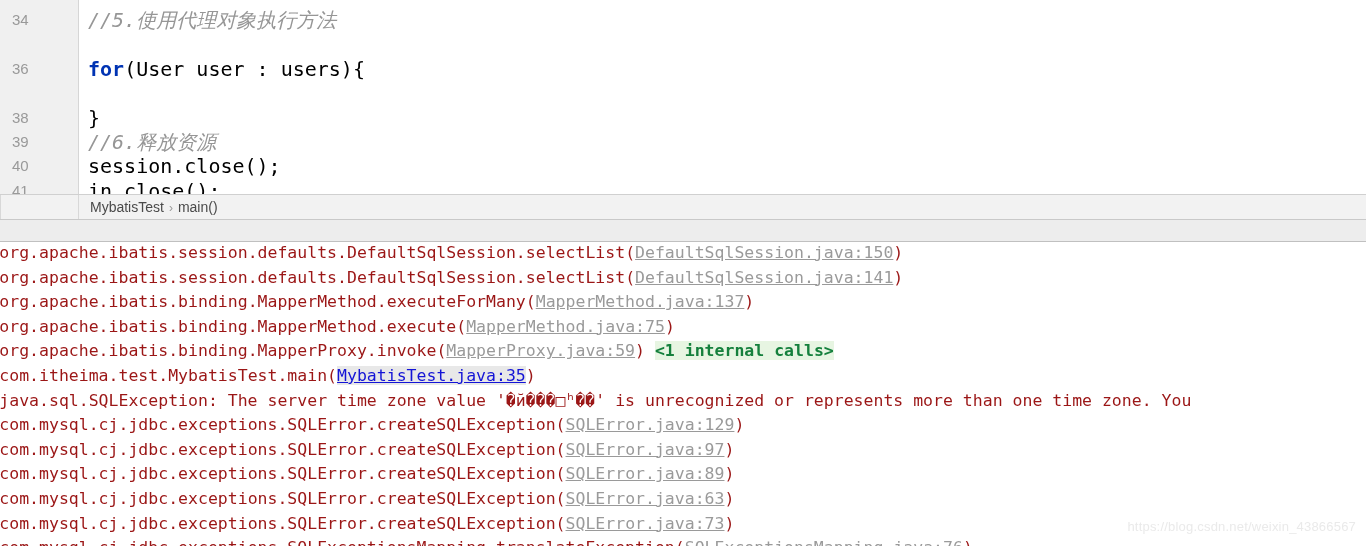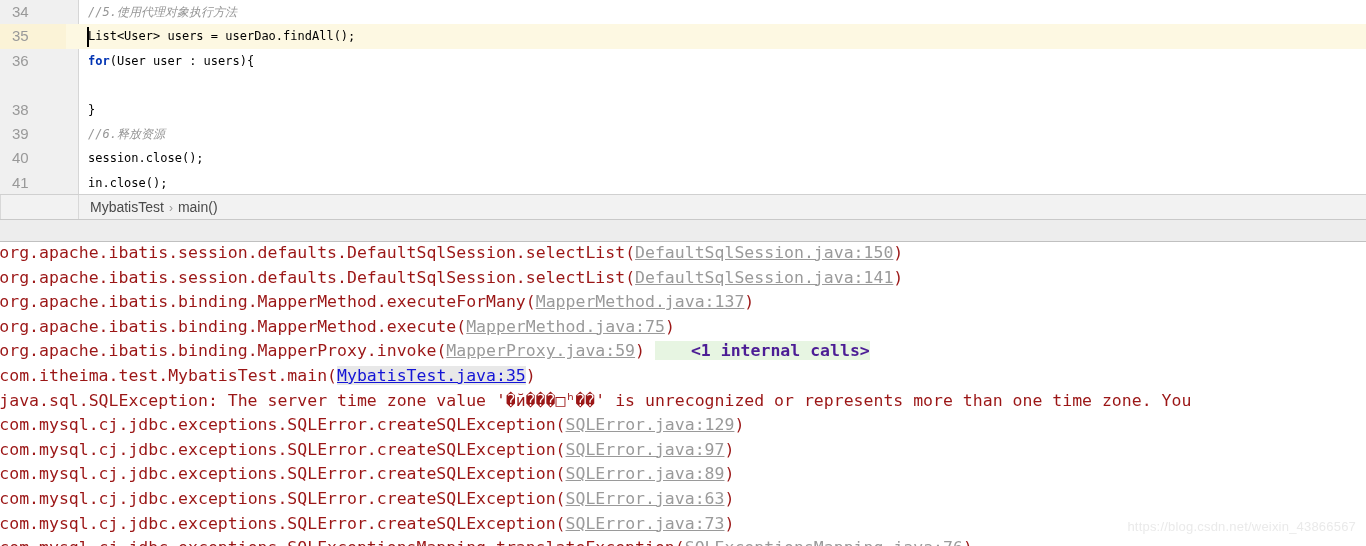--- a/index.html
+++ b/index.html
@@ -42,21 +42,21 @@
   .gutter-clip {
     position: absolute;
     left: 0; top: 0;
     width: 6px;
     height: 194px;
     overflow: hidden;
   }
 
   .code-rows {
     position: absolute;
-    left: 0; top: 0;
+    left: 0; top: 8px;
     width: 1366px;
     height: 194px;
   }
   .code-row {
     position: absolute;
     left: 0;
     width: 1366px;
     height: 24.4px;
     line-height: 24.4px;
     white-space: nowrap;
@@ -78,21 +78,21 @@
     font-size: 15px;
     color: #999999;
   }
   .code-text {
     position: absolute;
     left: 88px;
     top: 0;
     height: 24.4px;
     line-height: 24.4px;
     font-family: "DejaVu Sans Mono", monospace;
-    font-size: 12px;
+    font-size: 20px;
     color: #000000;
     white-space: pre;
   }
   .caret {
     position: absolute;
     left: 87px;
     top: 3px;
     width: 2px;
     height: 20px;
     background: #000000;
@@ -188,23 +188,22 @@
     margin-top: 29px;
   }
   .lk-active {
     color: #1414d6;
     text-decoration: underline;
     background: #e8e8e8;
   }
   .paren { color: #9b1616; }
   .badge {
     background: #e7f5e2;
-    color: #4c1d95;
+    color: #15803d;
     font-weight: bold;
-    padding-left: 36px;
   }
   .msg { color: #9b1616; }
 
   
   .watermark {
     position: absolute;
     right: 10px;
     top: 519px;
     font-family: "Liberation Sans", sans-serif;
     font-size: 13px;
@@ -228,25 +227,20 @@
       
     </div>
 
     <div class="code-rows">
 
       <div class="code-row" style="top:0px;">
         <span class="ln">34</span>
         <span class="code-text cm">//5.使用代理对象执行方法</span>
       </div>
 
-      <div class="code-row highlight" style="top:24.4px;">
-        <span class="ln">35</span>
-        <span class="caret"></span>
-        <span class="code-text">List&lt;User&gt; users = userDao.findAll();</span>
-      </div>
 
       <div class="code-row" style="top:48.8px;">
         <span class="ln">36</span>
         <span class="code-text"><span class="kw">for</span><span>(User user : users){</span></span>
       </div>
 
 
       <div class="code-row" style="top:97.6px;">
         <span class="ln">38</span>
         <span class="code-text">}</span>

